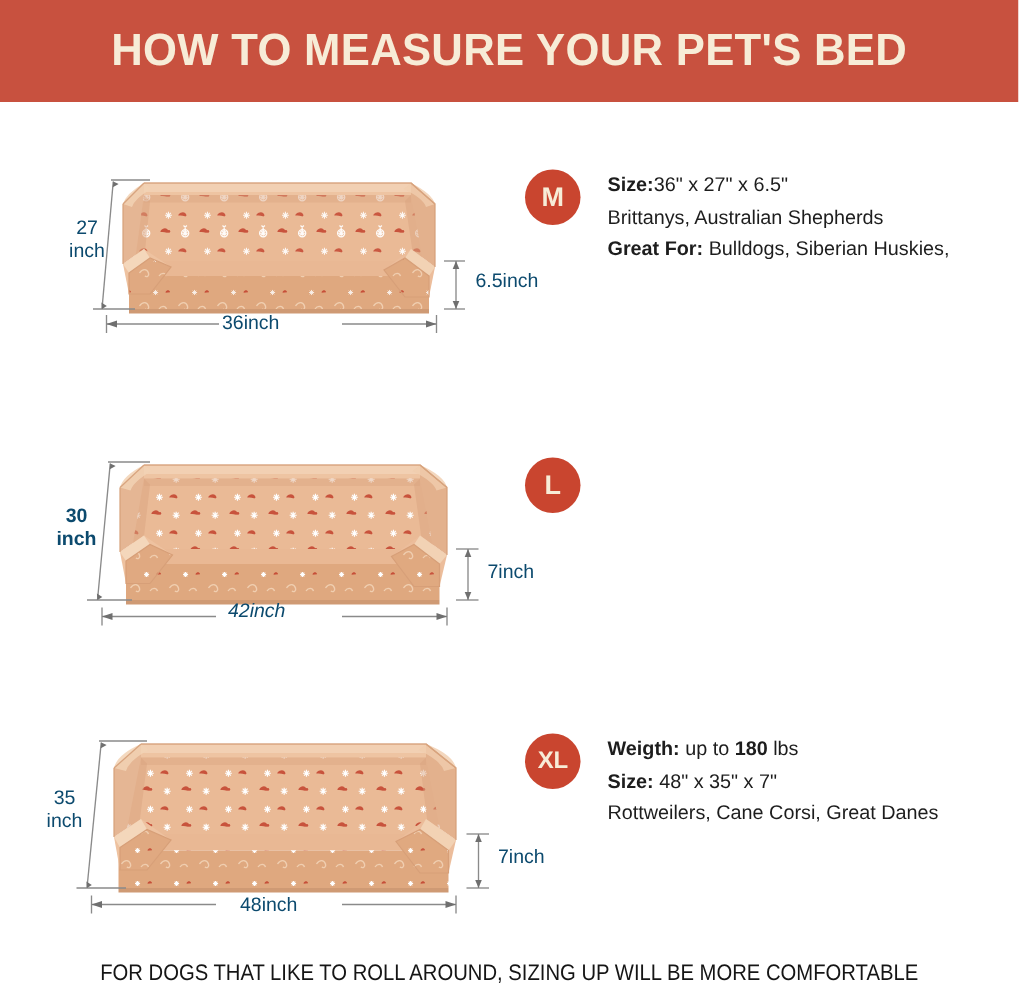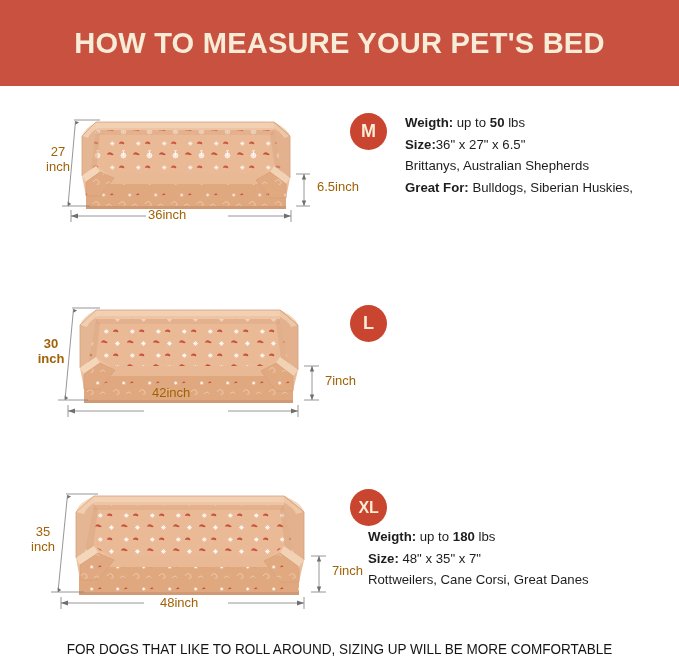--- a/index.html
+++ b/index.html
@@ -8,21 +8,21 @@
     width: 679px; height: 668px;
     background: #ffffff;
     font-family: "Liberation Sans", sans-serif;
     overflow: hidden;
     position: relative;
   }
 
   
   .header-band {
     position: absolute; left: 0; top: 0;
-    width: 679px; height: 86px;
+    width: 679px; height: 68px;
     background: #c8513f;
     display: flex; align-items: center; justify-content: center;
   }
   .header-title {
     color: #f7ecd7;
     font-size: 30px;
     font-weight: bold;
     letter-spacing: 0.2px;
     transform: scaleX(0.97);
     white-space: nowrap;
@@ -41,21 +41,21 @@
   .bed-svg { display: block; overflow: visible; }
 
   
   .info-block {
     position: absolute;
     display: flex;
     align-items: flex-start;
   }
   #row-m  .info-block { left: 350px; top: 16px; }
   #row-l  .info-block { left: 350px; top: 16px; }
-  #row-xl .info-block { left: 350px; top: 16px; flex-direction: column; }
+  #row-xl .info-block { left: 350px; top: 16px; }
 
   .size-badge {
     width: 37px; height: 37px;
     border-radius: 50%;
     background: #c9452f;
     color: #f7ecd7;
     display: flex; align-items: center; justify-content: center;
     font-weight: bold;
     flex: 0 0 auto;
     margin-top: 1px;
@@ -69,21 +69,21 @@
     line-height: 21.5px;
     color: #1d1d1d;
   }
   .info-text .ln { white-space: nowrap; }
   .info-text b { font-weight: bold; }
 
   
   .dim-label {
     position: absolute;
     font-size: 13px;
-    color: #a16207;
+    color: #0c4a6e;
     line-height: 14.5px;
     white-space: nowrap;
     text-align: center;
   }
   .dim-label.two-line { line-height: 15px; }
 
   
   .footer-note {
     position: absolute;
     left: 0; top: 640px;
@@ -219,26 +219,20 @@
 
   <div class="dim-label" style="left:148px; top:112px;">
     <span>36inch</span>
   </div>
 
   <div class="info-block">
     <div class="size-badge lg-letter">
       <span>M</span>
     </div>
     <div class="info-text">
-      <div class="ln">
-        <b>Weigth:</b>
-        <span>up to</span>
-        <b>50</b>
-        <span>lbs</span>
-      </div>
       <div class="ln">
         <b>Size:</b><span>36" x 27" x 6.5"</span>
       </div>
       <div class="ln">Brittanys, Australian Shepherds</div>
       <div class="ln">
         <b>Great For:</b>
         <span>Bulldogs, Siberian Huskies,</span>
       </div>
     </div>
   </div>
@@ -331,21 +325,21 @@
 
   <div class="dim-label two-line" style="left:30px; top:48px; width:42px;font-weight:bold;">
     <div>30</div>
     <div>inch</div>
   </div>
 
   <div class="dim-label" style="left:325px; top:86px;">
     <span>7inch</span>
   </div>
 
-  <div class="dim-label" style="left:152px; top:98px;">
+  <div class="dim-label" style="left:152px; top:112px;font-style:italic;">
     <span>42inch</span>
   </div>
 
   <div class="info-block">
     <div class="size-badge lg-letter">
       <span>L</span>
     </div>
   </div>
 </div>
 

